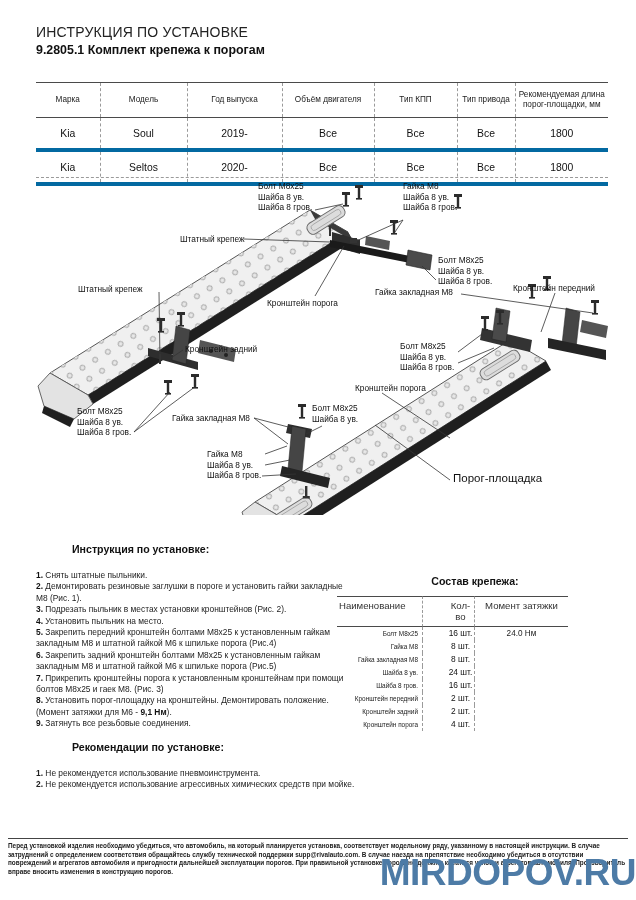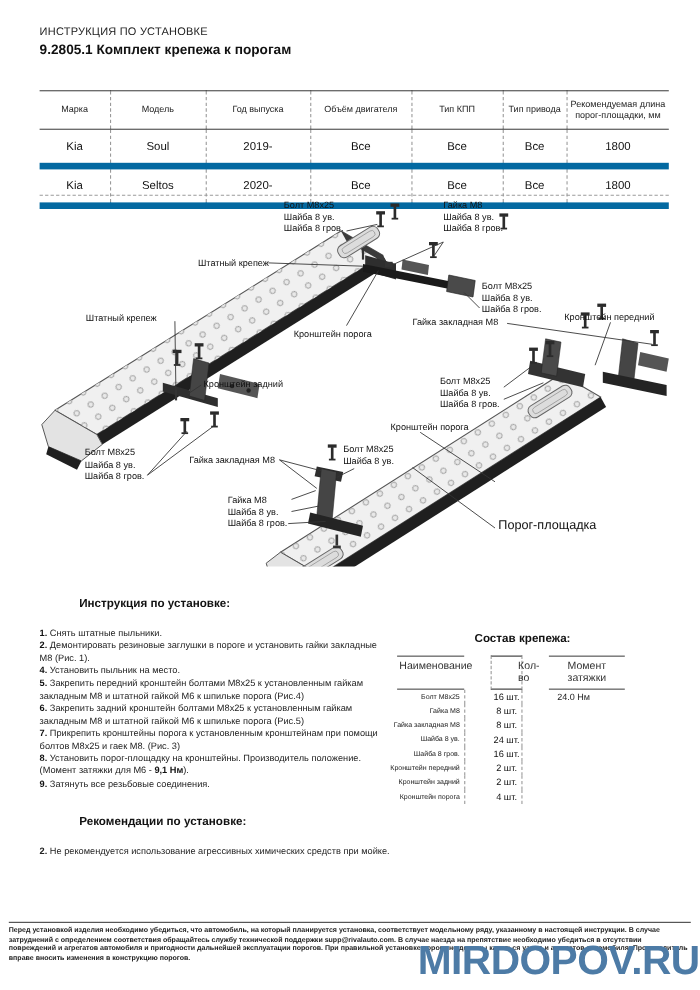--- a/index.html
+++ b/index.html
@@ -1,51 +1,51 @@
 <!DOCTYPE html>
 <html><head>
 <meta charset="utf-8">
 <style>
   html,body { margin:0; padding:0; background:#ffffff; }
   .page { position:relative; width:636px; height:900px; background:#ffffff; overflow:hidden;
           font-family:"Liberation Sans", sans-serif; color:#1a1a1a; }
 
   
   .hdr { position:absolute; left:36px; top:24px; }
-  .hdr-sub { font-size:10px; color:#222; letter-spacing:.2px; }
+  .hdr-sub { font-size:14px; color:#222; letter-spacing:.2px; }
   .hdr-title { font-size:12.4px; font-weight:bold; margin-top:3px; color:#111; }
 
   
   table.vtable { position:absolute; left:36px; top:82px; width:572px; border-collapse:collapse; table-layout:fixed; }
   .vtable th { font-weight:normal; font-size:8.2px; color:#222; height:32px; vertical-align:middle;
                text-align:center; white-space:pre-line; line-height:10px; }
   .vtable td { font-size:10.4px; color:#111; height:28px; text-align:center; vertical-align:middle; }
   .vtable thead tr { border-top:1px solid #4a4a4a; border-bottom:1px solid #4a4a4a; }
-  .vtable tbody tr { border-bottom:6px solid #0369a1; }
+  .vtable tbody tr { border-bottom:4px solid #0369a1; }
   .vtable th + th, .vtable td + td { border-left:1px dashed #9a9a9a; }
   .dash-sep { position:absolute; left:36px; top:177px; width:572px; height:0; border-top:1px dashed #9a9a9a; }
 
   
   .diagram { position:absolute; left:30px; top:180px; width:600px; height:335px; }
   .diagram svg { position:absolute; left:0; top:0; }
   .co { position:absolute; font-size:8.3px; line-height:10.5px; white-space:pre-line; color:#111; }
   .co-big { font-size:11.5px; }
 
   
   .install { position:absolute; left:36px; top:543px; width:309px; }
   .sec-h { font-weight:bold; font-size:10.6px; color:#111;padding-left:36px; }
   .steps { margin-top:15px; font-size:8.4px; line-height:11.4px; color:#222; }
   .step b { color:#111; }
 
   
   .parts { position:absolute; left:337px; top:575px; width:234px; }
   .parts .sec-h { margin-left:6px;text-align:center; }
   .parts-grid { display:grid; grid-template-columns:85px 53px 93px; margin-top:9px; }
   .ph { font-size:9.6px; color:#333; border-top:1.2px solid #4a4a4a; border-bottom:1.2px solid #4a4a4a;
-        padding:3px 0 4px 0; text-align:center;margin-left:24px; }
+        padding:3px 0 4px 0; text-align:center; }
   .ph-name { text-align:left; padding-left:2px; }
   .pmid { border-left:1px dashed #9a9a9a; border-right:1px dashed #9a9a9a;padding-left:24px; }
   .pname { font-size:6.4px; text-align:right; padding-right:4px; height:13px; line-height:13px; color:#222; }
   .pqty  { font-size:8.4px; text-align:center; height:13px; line-height:13px; color:#111; }
   .ptorq { font-size:8.2px; text-align:center; height:13px; line-height:13px; color:#222; }
 
   
   .recs { position:absolute; left:36px; top:741px; width:330px; }
   .rec-items { margin-top:15px; font-size:8.4px; line-height:11.4px; color:#222; }
 
@@ -245,25 +245,26 @@
 Шайба 8 ув.
 Шайба 8 гров.</div>
     <div class="co co-big" style="left:423px; top:293px">Порог-площадка</div>
   </div>
 
   <div class="install">
     <div class="sec-h">Инструкция по установке:</div>
     <div class="steps">
       <div class="step"><b>1.</b> <span>Снять штатные пыльники.</span></div>
       <div class="step"><b>2.</b> <span>Демонтировать резиновые заглушки в пороге и установить гайки закладные М8 (Рис. 1).</span></div>
+      <div class="step"><b>3.</b> <span>Подрезать пыльник в местах установки кронштейнов (Рис. 2).</span></div>
       <div class="step"><b>4.</b> <span>Установить пыльник на место.</span></div>
       <div class="step"><b>5.</b> <span>Закрепить передний кронштейн болтами М8х25 к установленным гайкам закладным М8 и штатной гайкой М6 к шпильке порога (Рис.4)</span></div>
       <div class="step"><b>6.</b> <span>Закрепить задний кронштейн болтами М8х25 к установленным гайкам закладным М8 и штатной гайкой М6 к шпильке порога (Рис.5)</span></div>
       <div class="step"><b>7.</b> <span>Прикрепить кронштейны порога к установленным кронштейнам при помощи болтов М8х25 и гаек М8. (Рис. 3)</span></div>
-      <div class="step"><b>8.</b> <span>Установить порог-площадку на кронштейны. Производитель положение.(Момент затяжки для М6 - </span><b>9,1 Нм</b><span>).</span></div>
+      <div class="step"><b>8.</b> <span>Установить порог-площадку на кронштейны. Демонтировать положение.(Момент затяжки для М6 - </span><b>9,1 Нм</b><span>).</span></div>
       <div class="step"><b>9.</b> <span>Затянуть все резьбовые соединения.</span></div>
     </div>
   </div>
 
   <div class="parts">
     <div class="sec-h">Состав крепежа:</div>
     <div class="parts-grid">
       <div class="ph ph-name">Наименование</div>
       <div class="ph pmid">Кол-во</div>
       <div class="ph">Момент затяжки</div>
@@ -298,20 +299,21 @@
 
       <div class="pname">Кронштейн порога</div>
       <div class="pqty pmid">4 шт.</div>
       <div class="ptorq"></div>
     </div>
   </div>
 
   <div class="recs">
     <div class="sec-h">Рекомендации по установке:</div>
     <div class="rec-items">
+      <div><b>1.</b> <span>Не рекомендуется использование пневмоинструмента.</span></div>
       <div><b>2.</b> <span>Не рекомендуется использование агрессивных химических средств при мойке.</span></div>
     </div>
   </div>
 
   <div class="footline"></div>
   <div class="foot">Перед установкой изделия необходимо убедиться, что автомобиль, на который планируется установка, соответствует модельному ряду, указанному в настоящей инструкции. В случае затруднений с определением соответствия обращайтесь службу технической поддержки supp@rivalauto.com. В случае наезда на препятствие необходимо убедиться в отсутствии повреждений и агрегатов автомобиля и пригодности дальнейшей эксплуатации порогов. При правильной установке пороги не должны касаться узлов и агрегатов автомобиля. Производитель вправе вносить изменения в конструкцию порогов.</div>
   <div class="watermark" style="color: rgb(77, 123, 166);">MIRDOPOV.RU</div>
 
 </div>
 

